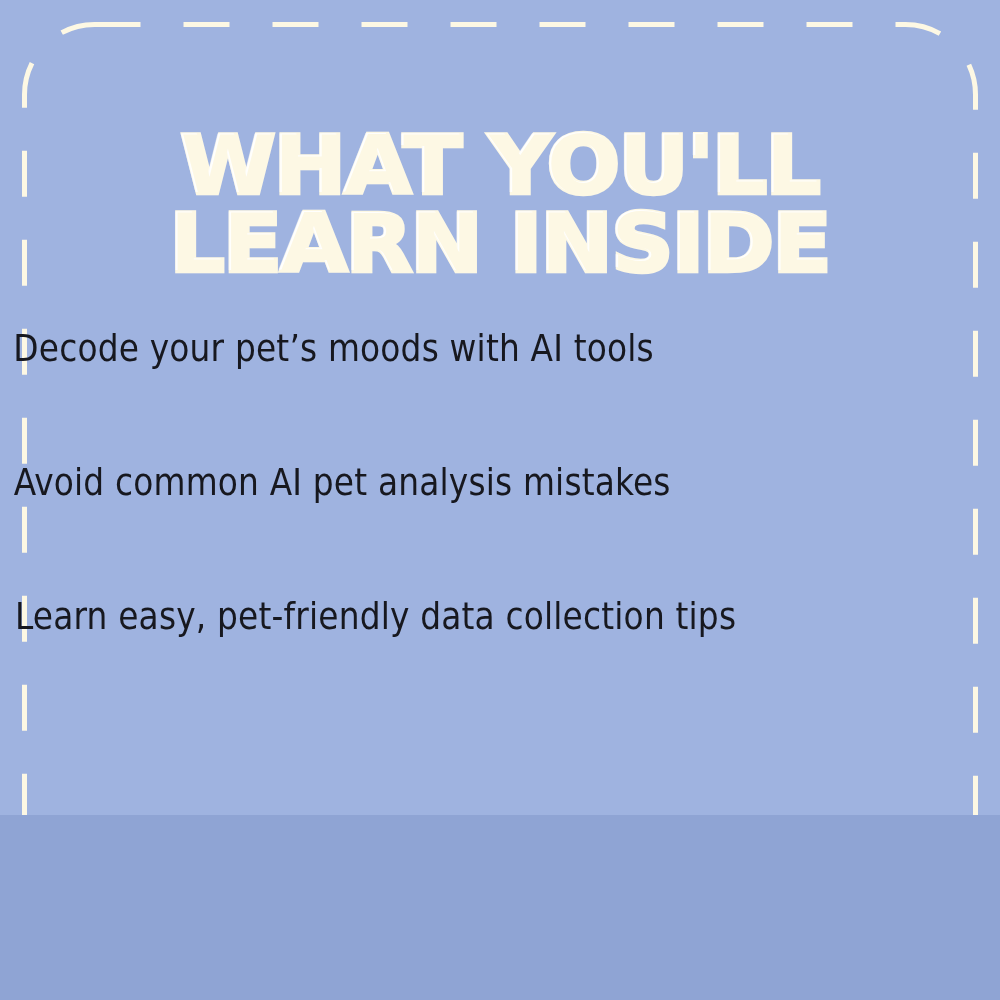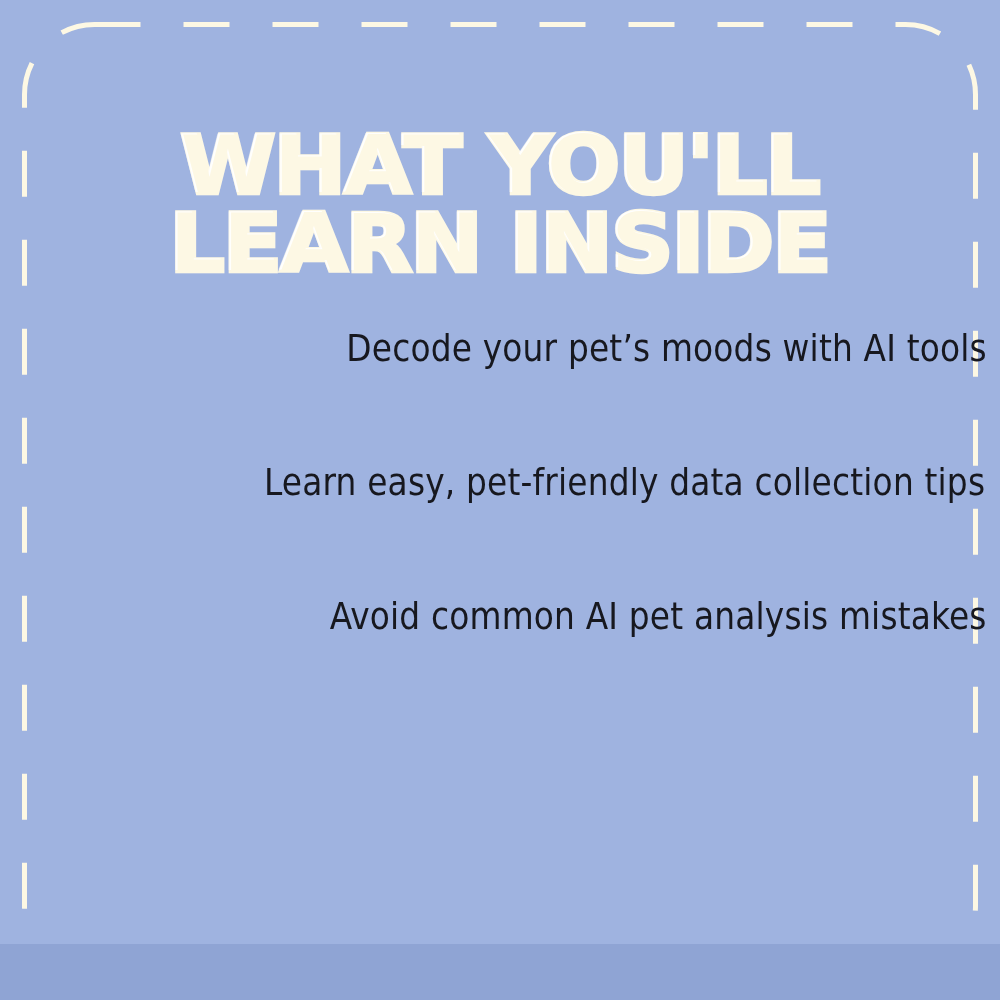--- a/index.html
+++ b/index.html
@@ -5,21 +5,21 @@
 <style>
   html, body {
     margin: 0;
     padding: 0;
     background: #8fa4d4;
   }
 
   .canvas {
     position: relative;
     width: 1000px;
-    height: 944px;
+    height: 815px;
     background: #9fb3e0;
     overflow: hidden;
     font-family: "Liberation Sans", "DejaVu Sans", sans-serif;
     -webkit-font-smoothing: antialiased;
   }
 
   
   .dashed-frame {
     position: absolute;
     left: 0;
@@ -65,22 +65,21 @@
     position: absolute;
     left: 0;
     top: 282px;
     width: 1000px;
   }
 
   .point-row {
     height: 134px;
     display: flex;
     align-items: center;
-    justify-content: flex-end;
-    padding-left: 19px;
+    justify-content: flex-start;
   }
 
   .point-text {
     color: #17181f;
     font-family: "DejaVu Sans Condensed", "Liberation Sans Narrow", "Liberation Sans", sans-serif;
     font-weight: 400;
     font-size: 38px;
     line-height: 1.1;
     letter-spacing: 0.2px;
     white-space: nowrap;
@@ -99,20 +98,20 @@
   <h1 class="heading">
     <span class="hl hl-1">WHAT YOU'LL</span>
     <span class="hl hl-2">LEARN INSIDE</span>
   </h1>
 
   <div class="points">
     <div class="point-row">
       <span class="point-text">Decode your pet’s moods with AI tools</span>
     </div>
     <div class="point-row">
-      <span class="point-text">Learn easy, pet-friendly data collection tips</span>
+      <span class="point-text">Avoid common AI pet analysis mistakes</span>
     </div>
     <div class="point-row">
-      <span class="point-text">Avoid common AI pet analysis mistakes</span>
+      <span class="point-text">Learn easy, pet-friendly data collection tips</span>
     </div>
   </div>
 
 </div>
 
 </body></html>

